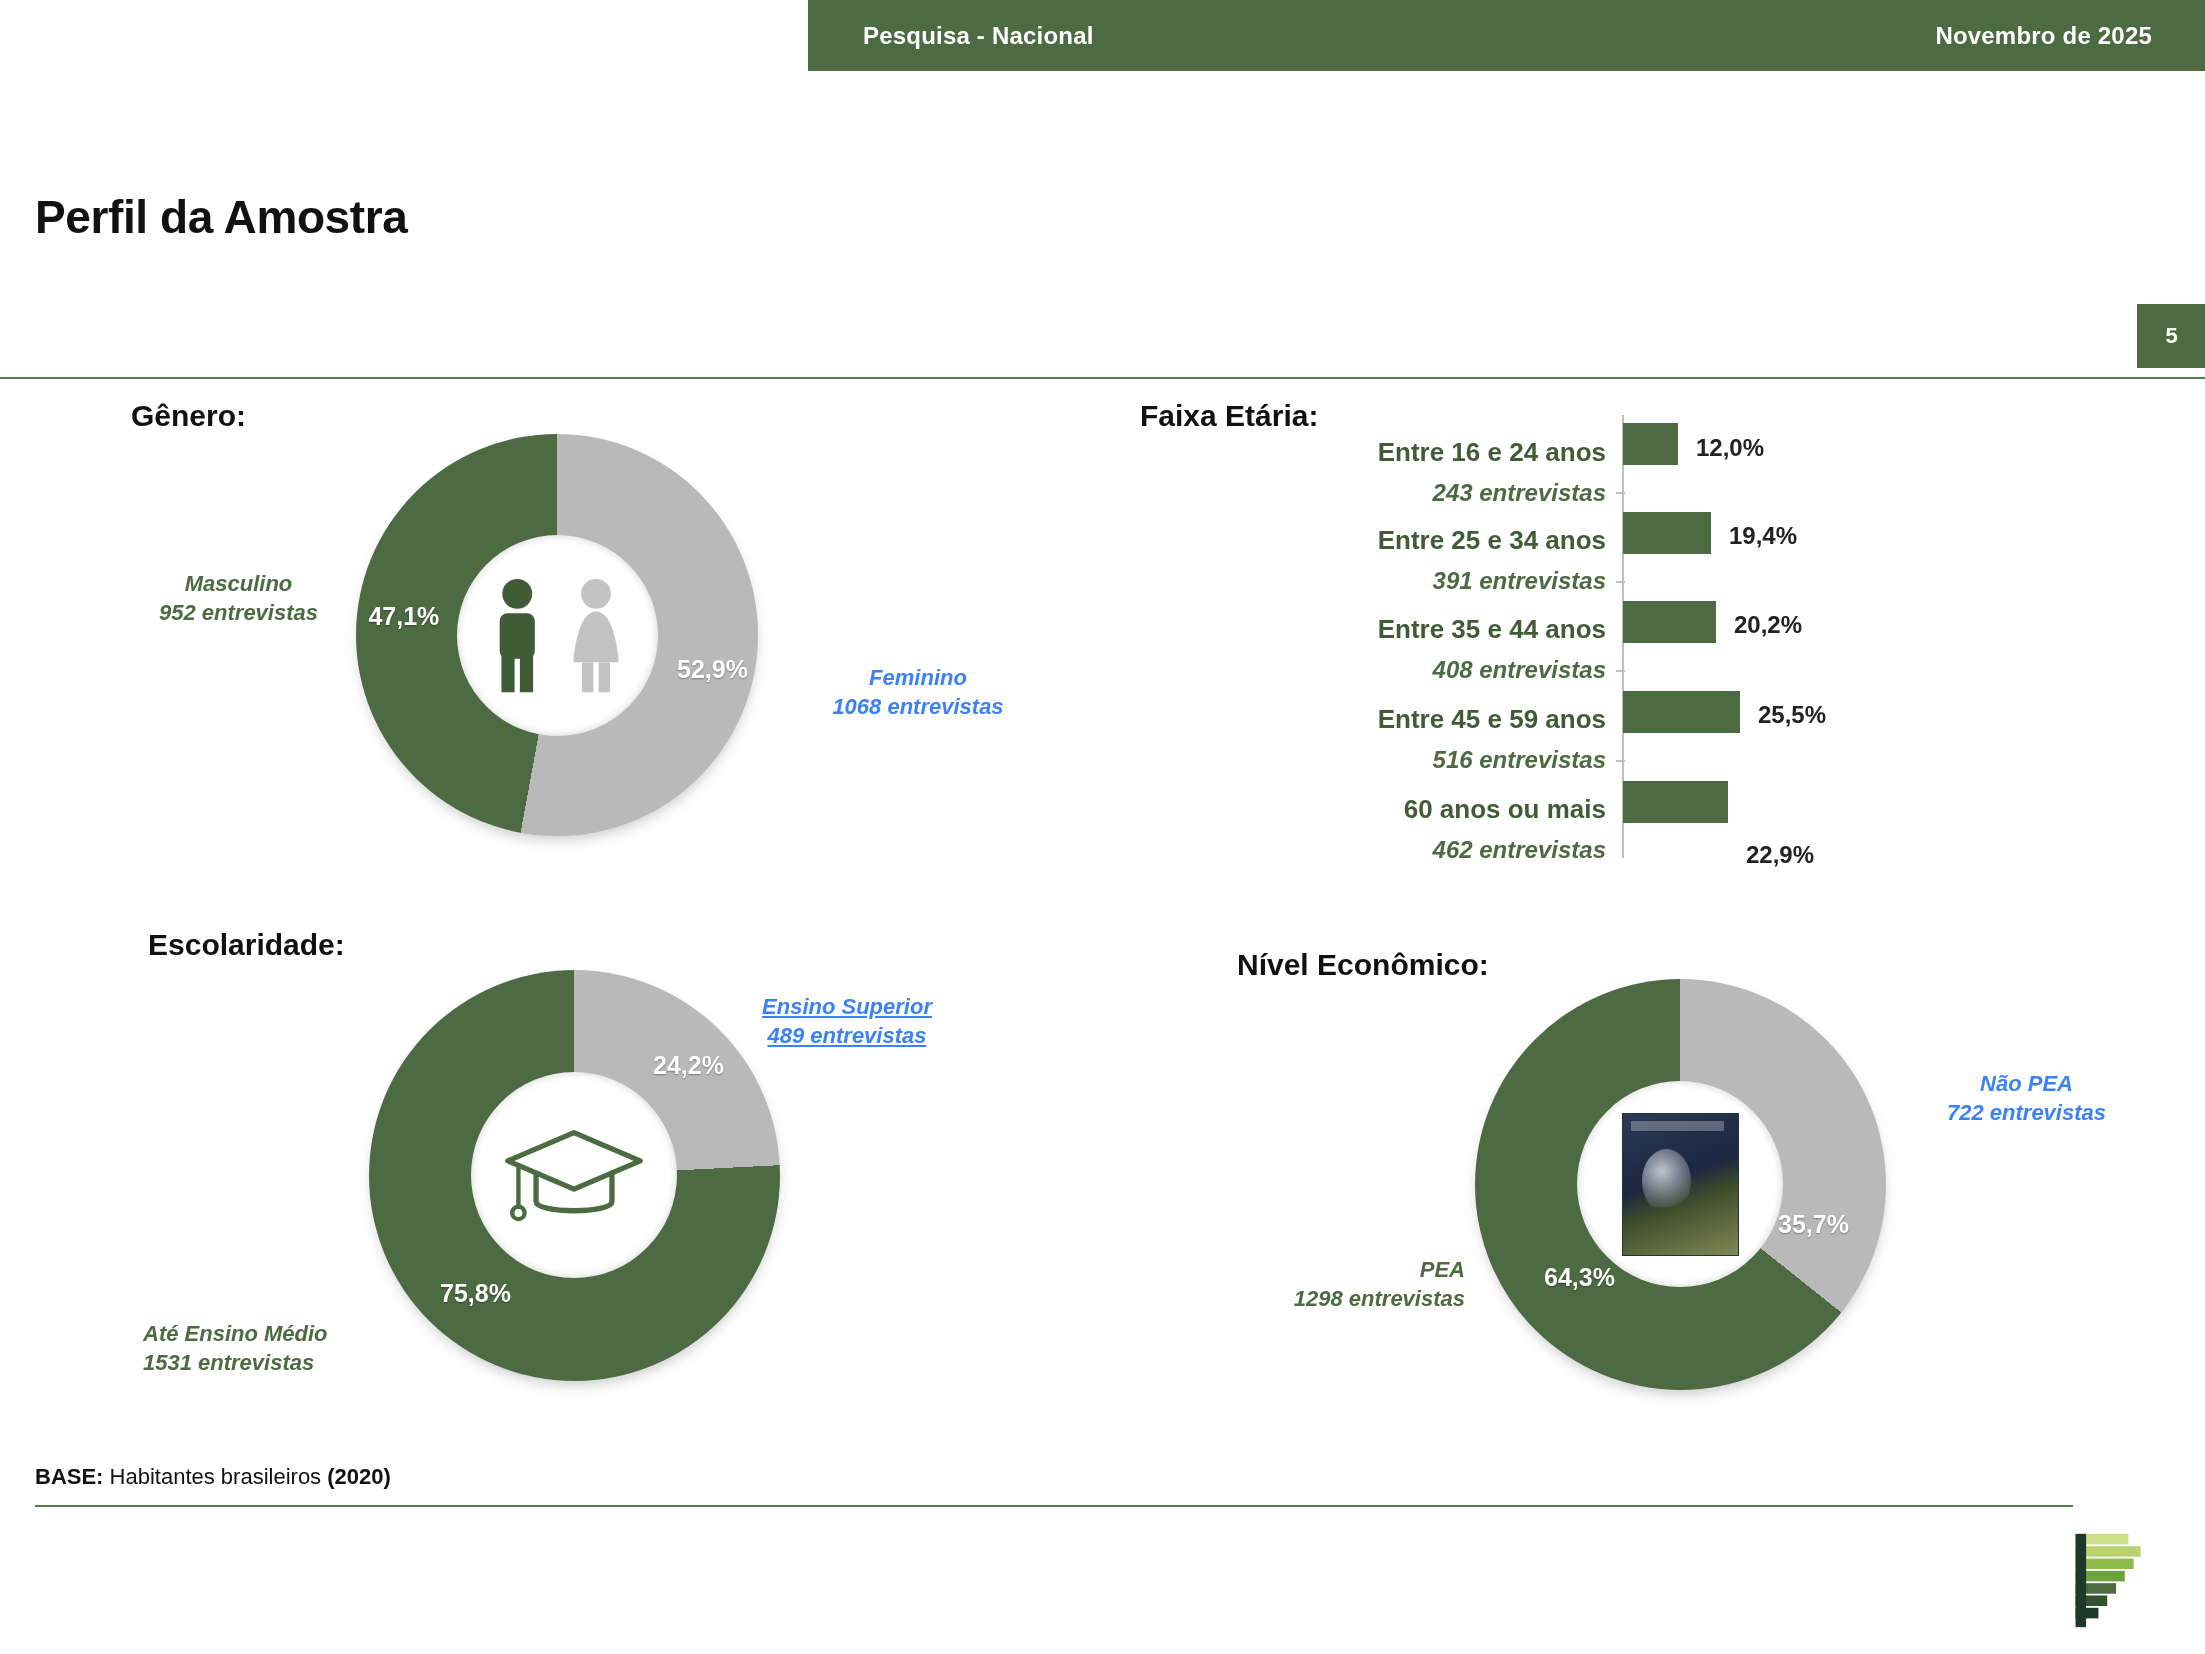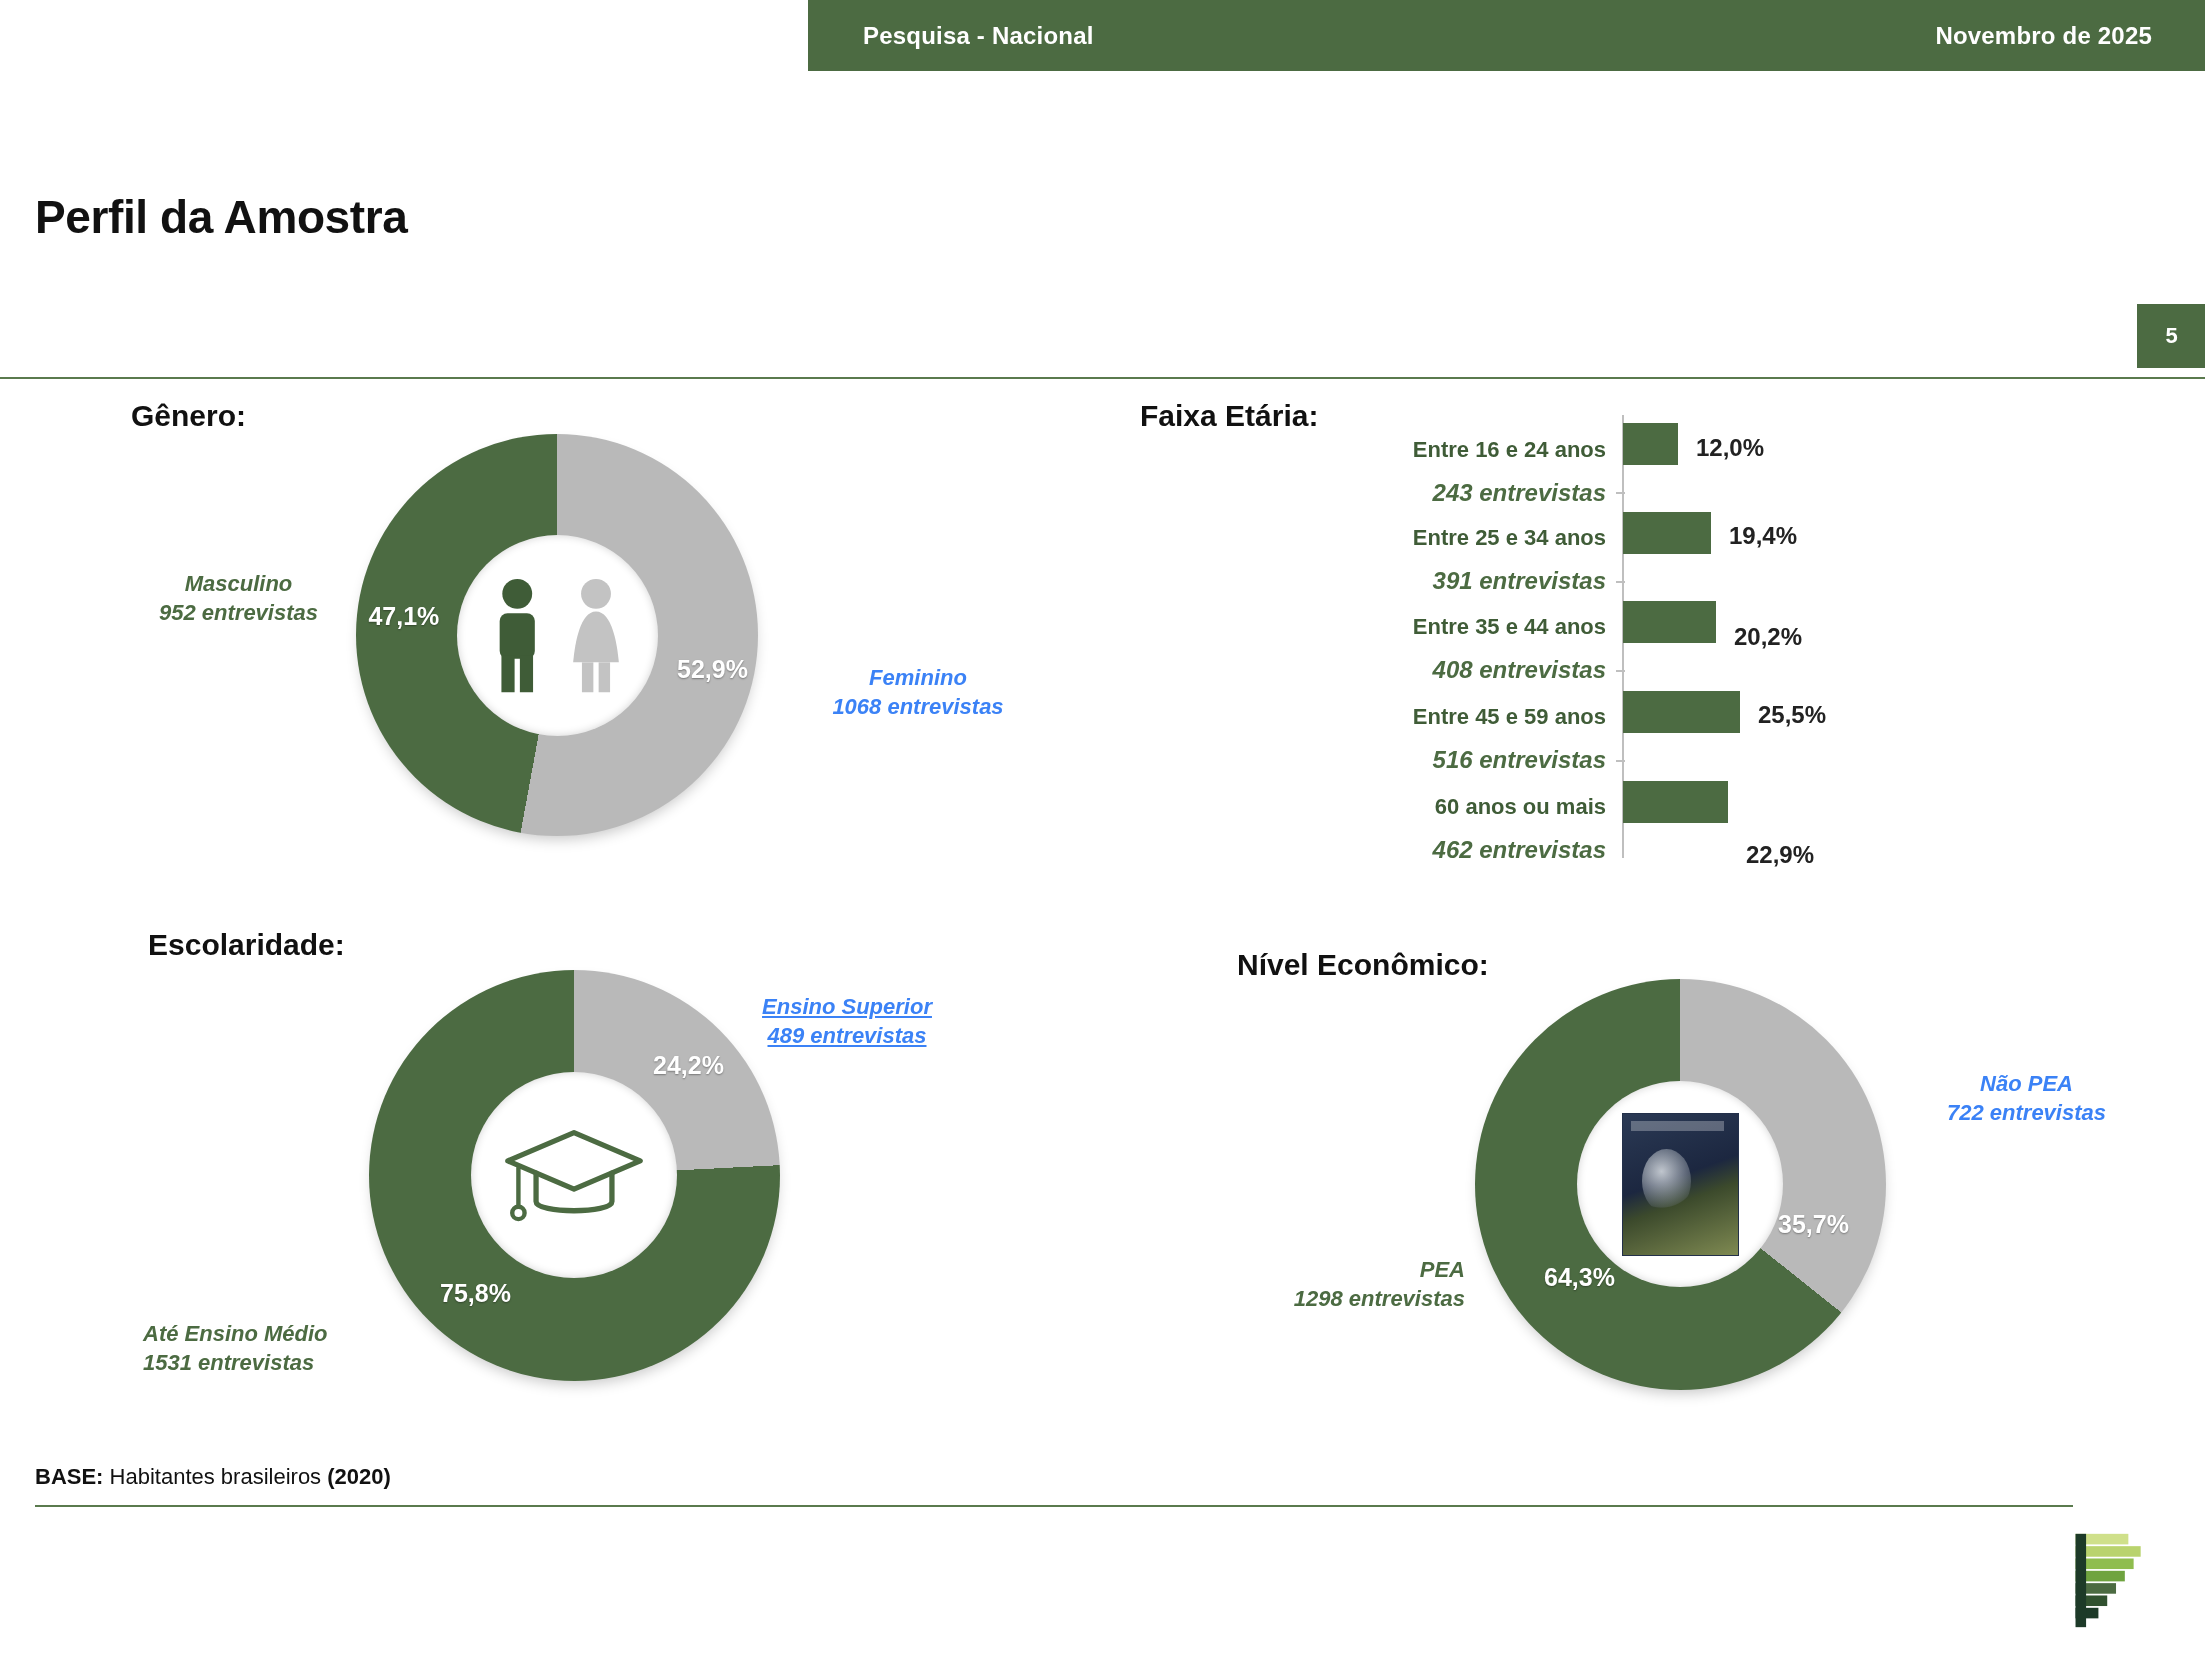--- a/index.html
+++ b/index.html
@@ -142,21 +142,21 @@
   .side-label.right-al  { text-align: right; }
 
   
   .bars-axis {
     position: absolute;
     background: #bfbfbf;
     width: 1.8px;
   }
   .bar-row-cat {
     position: absolute;
-    font-size: 22px;
+    font-size: 26px;
     font-weight: bold;
     color: #3f5c37;
     text-align: right;
     white-space: nowrap;
   }
   .bar-row-sub {
     position: absolute;
     font-size: 24px;
     font-weight: bold;
     font-style: italic;
@@ -285,21 +285,21 @@
 
   <div class="bar-row-cat" style="left:1253px; top:525px; width:353px;">Entre 25 e 34 anos</div>
   <div class="bar-row-sub" style="left:1253px; top:567px; width:353px;">391 entrevistas</div>
   <div class="bar-rect" style="left:1623px; top:512px; width:88px; height:42px;"></div>
   <div class="bar-val" style="left:1729px; top:522px;">19,4%</div>
   <div class="bar-tick" style="left:1616px; top:581px;"></div>
 
   <div class="bar-row-cat" style="left:1253px; top:614px; width:353px;">Entre 35 e 44 anos</div>
   <div class="bar-row-sub" style="left:1253px; top:656px; width:353px;">408 entrevistas</div>
   <div class="bar-rect" style="left:1623px; top:601px; width:93px; height:42px;"></div>
-  <div class="bar-val" style="left:1734px; top:611px;margin-top:12px;">20,2%</div>
+  <div class="bar-val" style="left:1734px; top:611px;">20,2%</div>
   <div class="bar-tick" style="left:1616px; top:670px;"></div>
 
   <div class="bar-row-cat" style="left:1253px; top:704px; width:353px;">Entre 45 e 59 anos</div>
   <div class="bar-row-sub" style="left:1253px; top:746px; width:353px;">516 entrevistas</div>
   <div class="bar-rect" style="left:1623px; top:691px; width:117px; height:42px;"></div>
   <div class="bar-val" style="left:1758px; top:701px;">25,5%</div>
   <div class="bar-tick" style="left:1616px; top:760px;"></div>
 
   <div class="bar-row-cat" style="left:1253px; top:794px; width:353px;">60 anos ou mais</div>
   <div class="bar-row-sub" style="left:1253px; top:836px; width:353px;">462 entrevistas</div>

